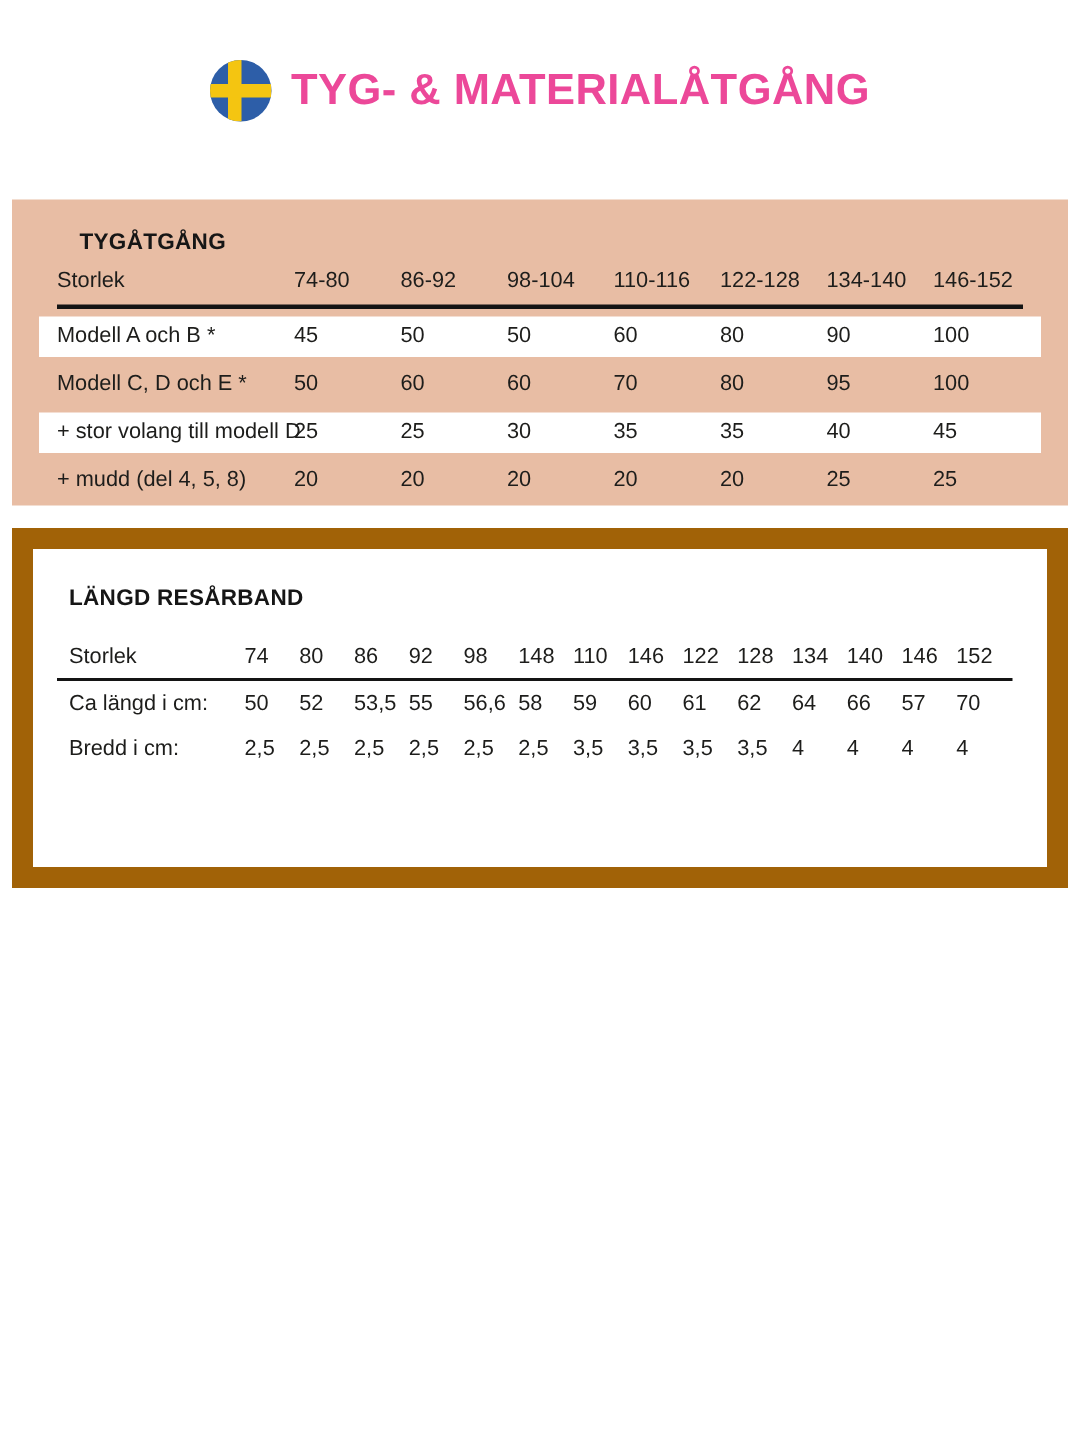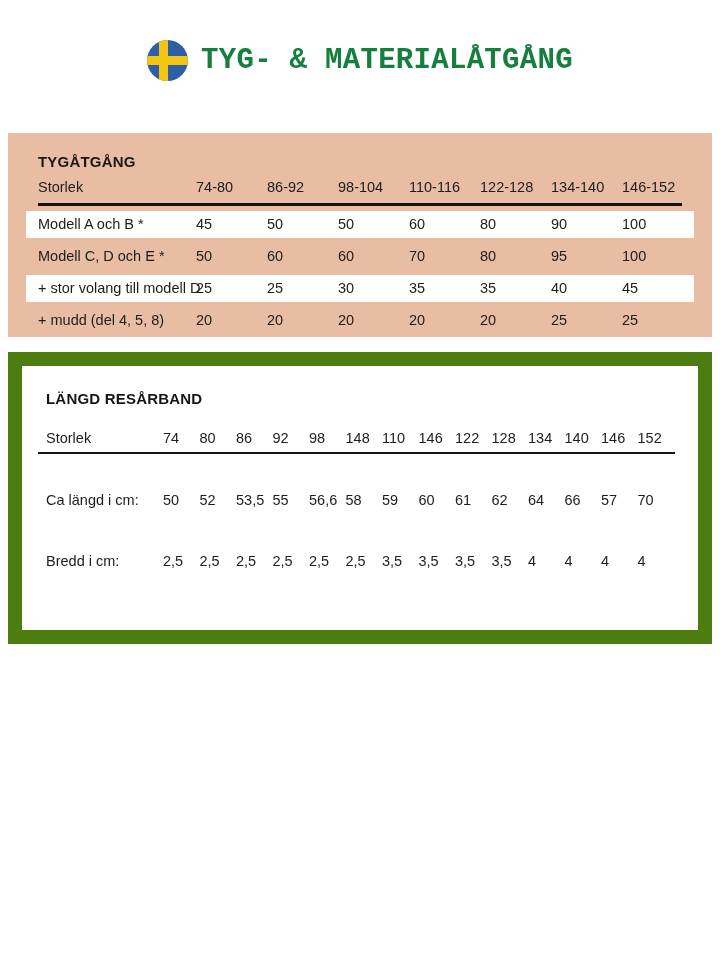--- a/index.html
+++ b/index.html
@@ -11,43 +11,43 @@
   }
   .page { position:relative; width:720px; height:960px; overflow:hidden; background:#fff; }
 
   
   .title-row { position:absolute; top:40px; left:0; width:720px;
     display:flex; justify-content:center; align-items:center; gap:13px; }
   .flag { width:41px; height:41px; border-radius:50%; background:#2d5ea8;
     position:relative; overflow:hidden; flex:0 0 auto; }
   .flag .hbar { position:absolute; left:0; top:16px; width:100%; height:9px; background:#f4c511; }
   .flag .vbar { position:absolute; top:0; left:12px; width:9px; height:100%; background:#f4c511; }
-  h1 { margin:0; font-size:29px; font-weight:800; letter-spacing:0.3px; color:#15803d; white-space:nowrap;font-family:Liberation Mono, monospace; }
+  h1 { margin:0; font-size:29px; font-weight:800; letter-spacing:0.3px; color:#ec4899; white-space:nowrap; }
 
   
   .sec-heading { font-weight:700; font-size:15px; letter-spacing:0.2px; color:#161616; }
   .cell { font-size:14.5px; white-space:nowrap; }
 
   
   .block1 { position:absolute; left:8px; top:133px; width:704px; height:204px;
     background:#e8bda4; padding:20px 18px 0 18px; }
-  .block1 .sec-heading { margin-left:12px; }
+  .block1 .sec-heading { margin-left:27px; }
   .t1-row { display:grid; grid-template-columns:158px repeat(7,71px);
     padding-left:12px; align-items:center; }
   .t1-header { height:33px; }
   .rule1 { height:2.5px; background:#141414; width:644px; margin-left:12px; }
   .t1-body-row { height:27px; margin-top:5px; }
   .t1-body-row.stripe { background:#ffffff; }
 
   
-  .block2 { position:absolute; left:8px; top:352px; width:704px; height:292px;
-    background:#4d7c0f; padding:14px; }
+  .block2 { position:absolute; left:8px; top:352px; width:704px; height:240px;
+    background:#a16207; padding:14px; }
   .inner-box { background:#ffffff; width:100%; height:100%; padding:24px 24px 0 24px; }
   .para { font-size:14.5px; line-height:1.55; margin:11px 0 0 0; max-width:632px; color:#1d1d1b; }
-  .t2-row { display:grid; grid-template-columns:117px repeat(14,36.5px); align-items:center;margin-top:31px; }
+  .t2-row { display:grid; grid-template-columns:117px repeat(14,36.5px); align-items:center; }
   .t2-header { height:28px; margin-top:17px; }
   .rule2 { height:2px; background:#141414; width:637px; margin-left:-8px; }
   .t2-body-row { height:30px; }
 </style>
 </head>
 <body>
 
 <div class="page">
 
   <header class="title-row">

